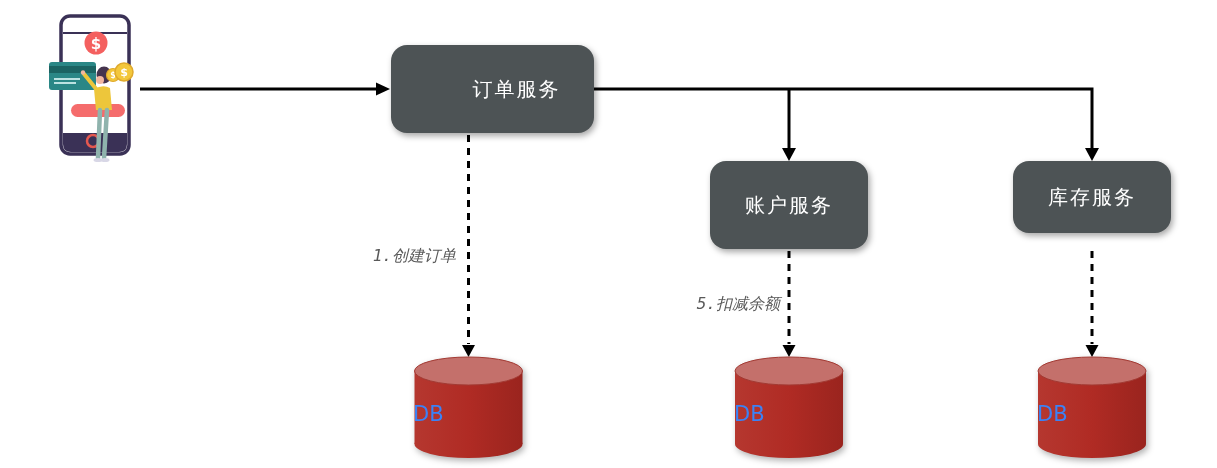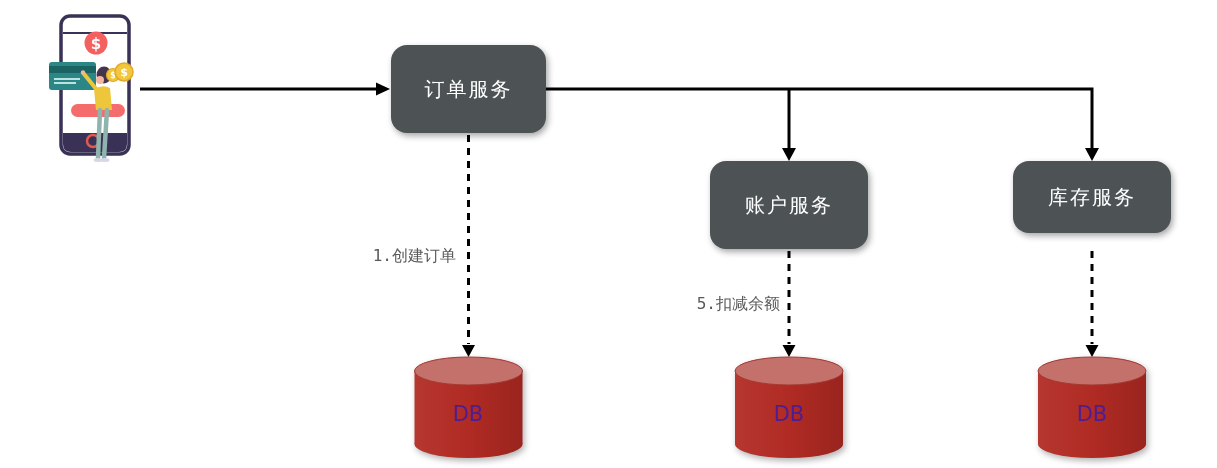--- a/index.html
+++ b/index.html
@@ -15,39 +15,40 @@
   .service-box{
     position:absolute;
     background:#4d5355;
     border-radius:16px;
     box-shadow:2px 3px 6px rgba(0,0,0,0.35);
     display:flex;align-items:center;justify-content:center;
     color:#ffffff;
     font-size:20px;
     letter-spacing:2px;
   }
-  .service-box.order{left:391px;top:45px;width:155px;height:88px;}
+  .service-box.order{left:391px;top:45px;width:155px;height:88px;padding-left:48px;}
   .service-box.account{left:710px;top:161px;width:158px;height:88px;}
   .service-box.inventory{left:1013px;top:161px;width:158px;height:72px;}
   .edge-label{
     position:absolute;
     color:#595959;
     font-size:16px;
     font-family:"DejaVu Sans Mono","Liberation Mono",monospace;
     text-align:right;
     white-space:nowrap;
+    font-style:italic;
   }
   .edge-label.step1{left:316px;top:246px;width:140px;}
   .edge-label.step2{left:630px;top:294px;width:150px;}
   .edge-label.step3{left:880px;top:294px;width:205px;}
   .db-label{
     position:absolute;
     top:401px;width:110px;height:26px;
-    color:#4c1d95;font-size:21px;
-    text-align:center;line-height:26px;
+    color:#3b82f6;font-size:21px;
+    line-height:26px;
   }
   .db-label.db1{left:413px;}
   .db-label.db2{left:734px;}
   .db-label.db3{left:1037px;}
 </style>
 </head>
 <body>
 
 <div class="canvas">
 

